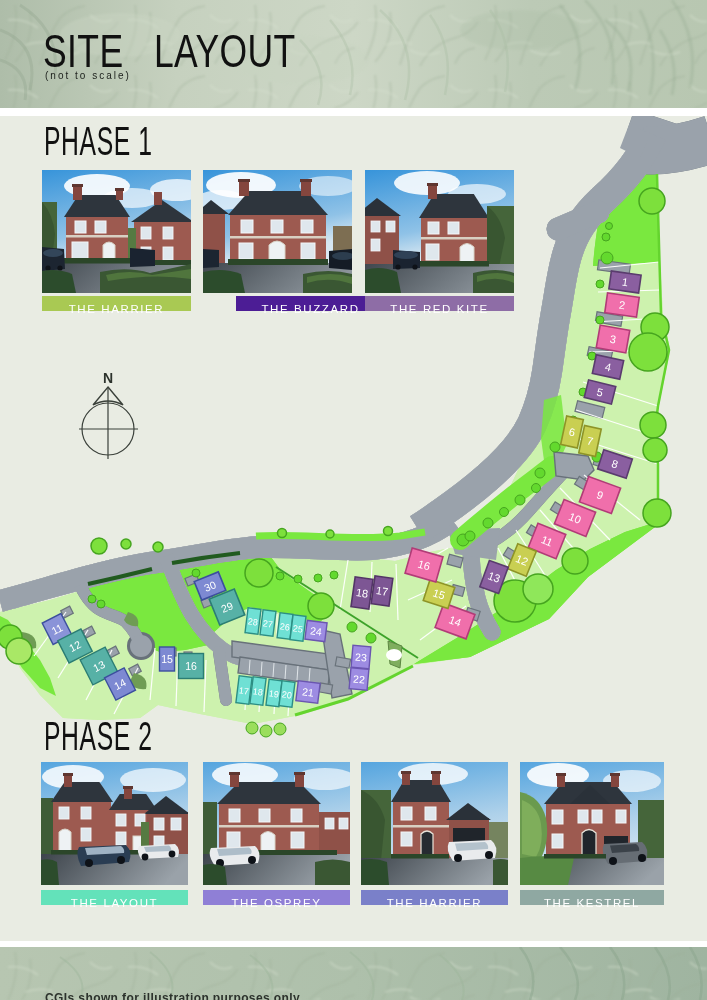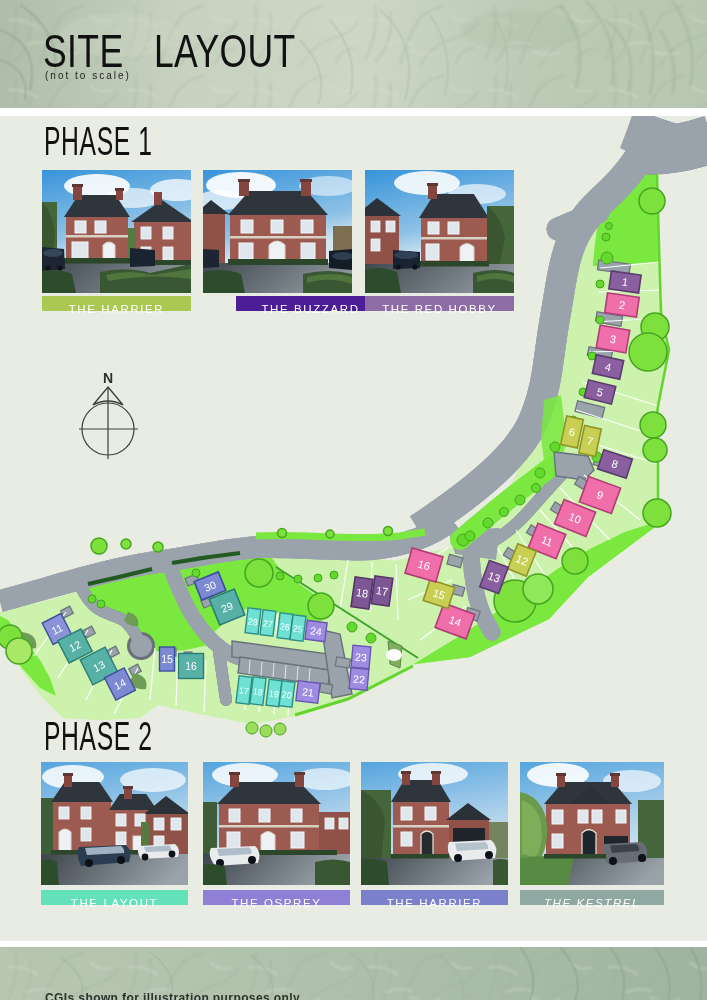--- a/index.html
+++ b/index.html
@@ -165,21 +165,21 @@
 <rect x="54" y="91" width="70" height="5.5" fill="#2b4629"></rect>
 <path d="M28,80 L55,82 L55,98 L28,99 Z" fill="#1a2330"></path>
 <ellipse cx="41" cy="85" rx="12" ry="4" fill="#2f4156"></ellipse>
 <circle cx="33" cy="97" r="2.6" fill="#0e1218"></circle>
       <circle cx="50" cy="97" r="2.6" fill="#0e1218"></circle>
 <path d="M0,100 Q16,95 32,102 L36,123 L0,123 Z" fill="#2c4c2c"></path>
 <path d="M108,103 Q132,97 149,103 L149,123 L108,123 Z" fill="#3a5733"></path>
 <path d="M112,106 Q134,100 149,106 L149,113 Q132,105 112,112 Z" fill="#50753d"></path>
 </svg></div>
 
-<div class="label" style="left:365px;top:296px;width:149px;background:#8e6da6;">THE RED HOBBY</div>
+<div class="label" style="left:365px;top:296px;width:149px;background:#8e6da6;">THE RED KITE</div>
 
 <div class="abs" id="p2a" style="left:41px;top:762px;width:147px;height:123px;"><svg width="147" height="123" viewBox="0 0 147 123">
 <defs>
 <linearGradient id="sk2" x1="0" y1="0" x2="0.2" y2="1">
 <stop offset="0" stop-color="#55a5df"></stop>
           <stop offset="0.58" stop-color="#aed1ea"></stop>
           <stop offset="1" stop-color="#dfeaf2"></stop>
 </linearGradient>
 <linearGradient id="gr2" x1="0" y1="0" x2="1" y2="0.2">
 <stop offset="0" stop-color="#3d444b"></stop>
@@ -316,21 +316,21 @@
 <path d="M2,38 Q18,44 21,62 Q24,82 16,95 L2,92 Z" fill="#7fae5b"></path>
 <path d="M0,96 L144,96 L144,123 L0,123 Z" fill="url(#gr2)"></path>
 <path d="M0,96 Q30,92 54,96 L48,123 L0,123 Z" fill="#578a43"></path>
 <path d="M84,82 L122,80 Q130,86 126,99 L88,102 Q80,90 84,82 Z" fill="#666d74"></path>
 <path d="M90,83.5 L116,82 Q120,85 119,89 L92,91 Z" fill="#3b4249"></path>
 <circle cx="93" cy="99" r="4" fill="#0e1218"></circle>
       <circle cx="122" cy="96" r="4" fill="#0e1218"></circle>
 <rect x="24" y="92" width="62" height="4.5" fill="#2b4629"></rect>
 </svg></div>
 
-<div class="label" style="left:520px;top:890px;width:144px;background:#8fa8a2;font-style:italic;">THE KESTREL</div>
+<div class="label" style="left:520px;top:890px;width:144px;background:#8fa8a2;">THE KESTREL</div>
 
 <div class="abs" style="left:70px;top:365px;">
 <svg width="80" height="100" viewBox="0 0 80 100">
   <text x="33" y="18" font-size="14" font-weight="bold" fill="#2c322c">N</text>
   <path d="M38,22 L53,40 Q38,32 23,40 Z" fill="none" stroke="#3a403a" stroke-width="1.4"></path>
   <circle cx="38" cy="64" r="26" fill="none" stroke="#3a403a" stroke-width="1.2"></circle>
   <line x1="38" y1="22" x2="38" y2="94" stroke="#3a403a" stroke-width="1.2"></line>
   <line x1="9" y1="64" x2="68" y2="64" stroke="#3a403a" stroke-width="1.2"></line>
 </svg>
 </div>

